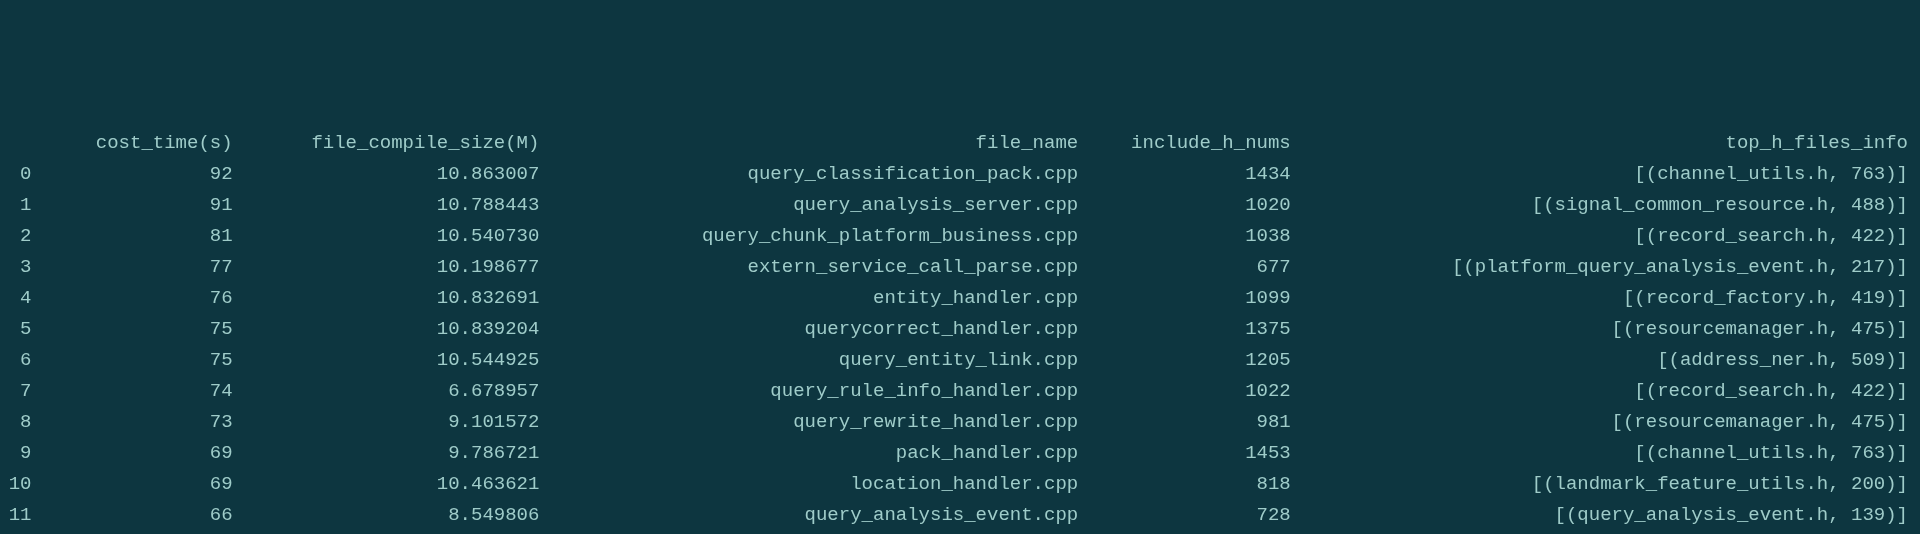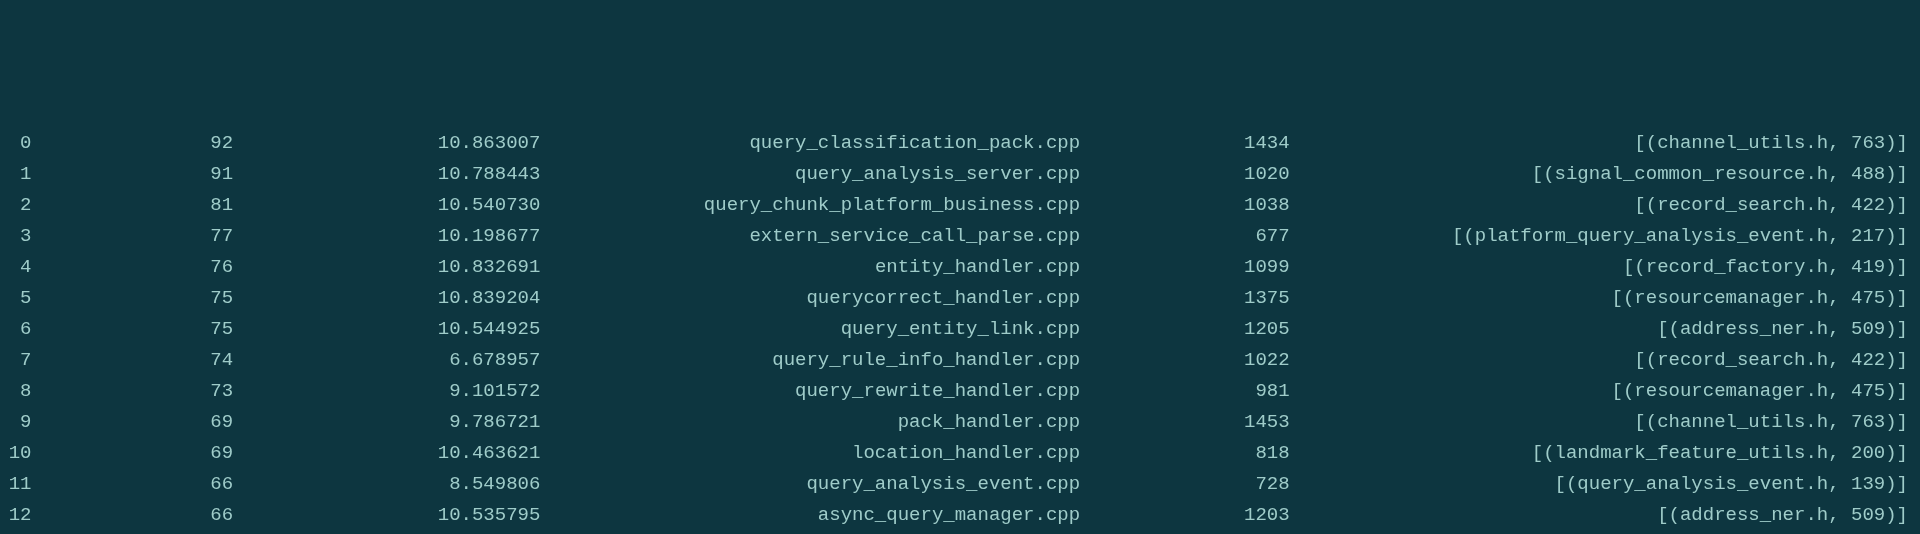--- a/index.html
+++ b/index.html
@@ -35,16 +35,24 @@
     .col-name { width: 425px; padding-right: 8px; }
     .col-incl { width: 165px; padding-right: 8px; }
     .col-top  { width: 490px; padding-right: 12px; }
   </style>
 </head>
 <body>
 
 
 
 <div class="table">
+  <div class="row">
+    <div class="cell col-idx"></div>
+    <div class="cell col-cost">cost_time(s)</div>
+    <div class="cell col-size">file_compile_size(M)</div>
+    <div class="cell col-name">file_name</div>
+    <div class="cell col-incl">include_h_nums</div>
+    <div class="cell col-top">top_h_files_info</div>
+  </div>
 <div class="row"><div class="cell col-idx">0</div><div class="cell col-cost">92</div><div class="cell col-size">10.863007</div><div class="cell col-name">query_classification_pack.cpp</div><div class="cell col-incl">1434</div><div class="cell col-top">[(channel_utils.h, 763)]</div></div><div class="row"><div class="cell col-idx">1</div><div class="cell col-cost">91</div><div class="cell col-size">10.788443</div><div class="cell col-name">query_analysis_server.cpp</div><div class="cell col-incl">1020</div><div class="cell col-top">[(signal_common_resource.h, 488)]</div></div><div class="row"><div class="cell col-idx">2</div><div class="cell col-cost">81</div><div class="cell col-size">10.540730</div><div class="cell col-name">query_chunk_platform_business.cpp</div><div class="cell col-incl">1038</div><div class="cell col-top">[(record_search.h, 422)]</div></div><div class="row"><div class="cell col-idx">3</div><div class="cell col-cost">77</div><div class="cell col-size">10.198677</div><div class="cell col-name">extern_service_call_parse.cpp</div><div class="cell col-incl">677</div><div class="cell col-top">[(platform_query_analysis_event.h, 217)]</div></div><div class="row"><div class="cell col-idx">4</div><div class="cell col-cost">76</div><div class="cell col-size">10.832691</div><div class="cell col-name">entity_handler.cpp</div><div class="cell col-incl">1099</div><div class="cell col-top">[(record_factory.h, 419)]</div></div><div class="row"><div class="cell col-idx">5</div><div class="cell col-cost">75</div><div class="cell col-size">10.839204</div><div class="cell col-name">querycorrect_handler.cpp</div><div class="cell col-incl">1375</div><div class="cell col-top">[(resourcemanager.h, 475)]</div></div><div class="row"><div class="cell col-idx">6</div><div class="cell col-cost">75</div><div class="cell col-size">10.544925</div><div class="cell col-name">query_entity_link.cpp</div><div class="cell col-incl">1205</div><div class="cell col-top">[(address_ner.h, 509)]</div></div><div class="row"><div class="cell col-idx">7</div><div class="cell col-cost">74</div><div class="cell col-size">6.678957</div><div class="cell col-name">query_rule_info_handler.cpp</div><div class="cell col-incl">1022</div><div class="cell col-top">[(record_search.h, 422)]</div></div><div class="row"><div class="cell col-idx">8</div><div class="cell col-cost">73</div><div class="cell col-size">9.101572</div><div class="cell col-name">query_rewrite_handler.cpp</div><div class="cell col-incl">981</div><div class="cell col-top">[(resourcemanager.h, 475)]</div></div><div class="row"><div class="cell col-idx">9</div><div class="cell col-cost">69</div><div class="cell col-size">9.786721</div><div class="cell col-name">pack_handler.cpp</div><div class="cell col-incl">1453</div><div class="cell col-top">[(channel_utils.h, 763)]</div></div><div class="row"><div class="cell col-idx">10</div><div class="cell col-cost">69</div><div class="cell col-size">10.463621</div><div class="cell col-name">location_handler.cpp</div><div class="cell col-incl">818</div><div class="cell col-top">[(landmark_feature_utils.h, 200)]</div></div><div class="row"><div class="cell col-idx">11</div><div class="cell col-cost">66</div><div class="cell col-size">8.549806</div><div class="cell col-name">query_analysis_event.cpp</div><div class="cell col-incl">728</div><div class="cell col-top">[(query_analysis_event.h, 139)]</div></div><div class="row"><div class="cell col-idx">12</div><div class="cell col-cost">66</div><div class="cell col-size">10.535795</div><div class="cell col-name">async_query_manager.cpp</div><div class="cell col-incl">1203</div><div class="cell col-top">[(address_ner.h, 509)]</div></div></div>
 
 
 
 
 </body></html>

